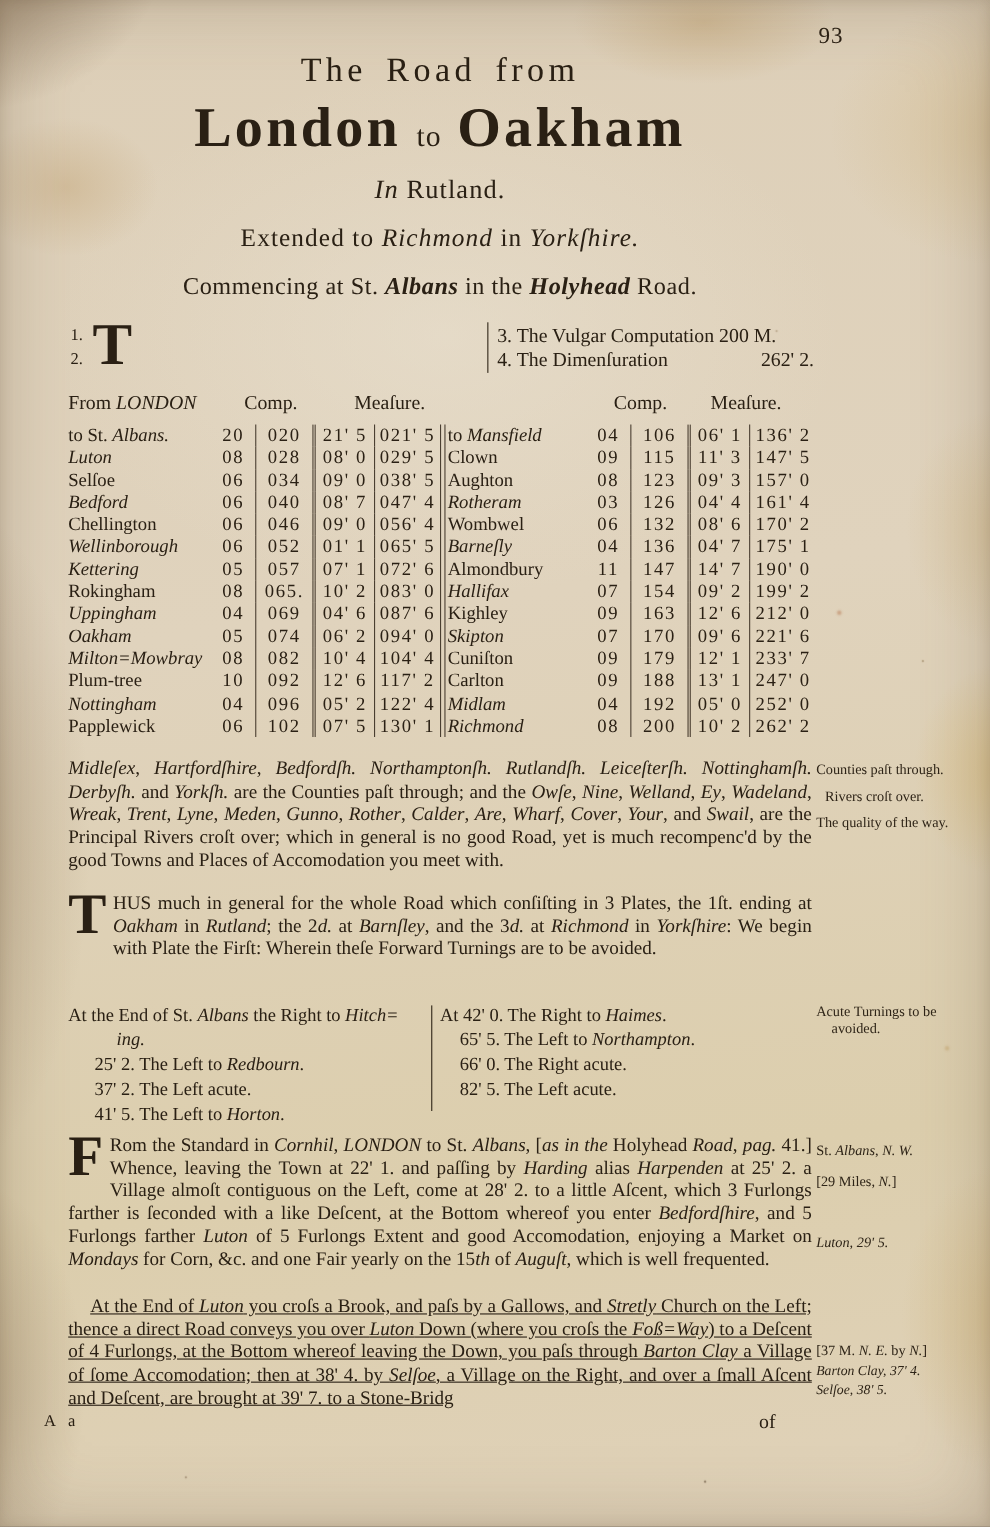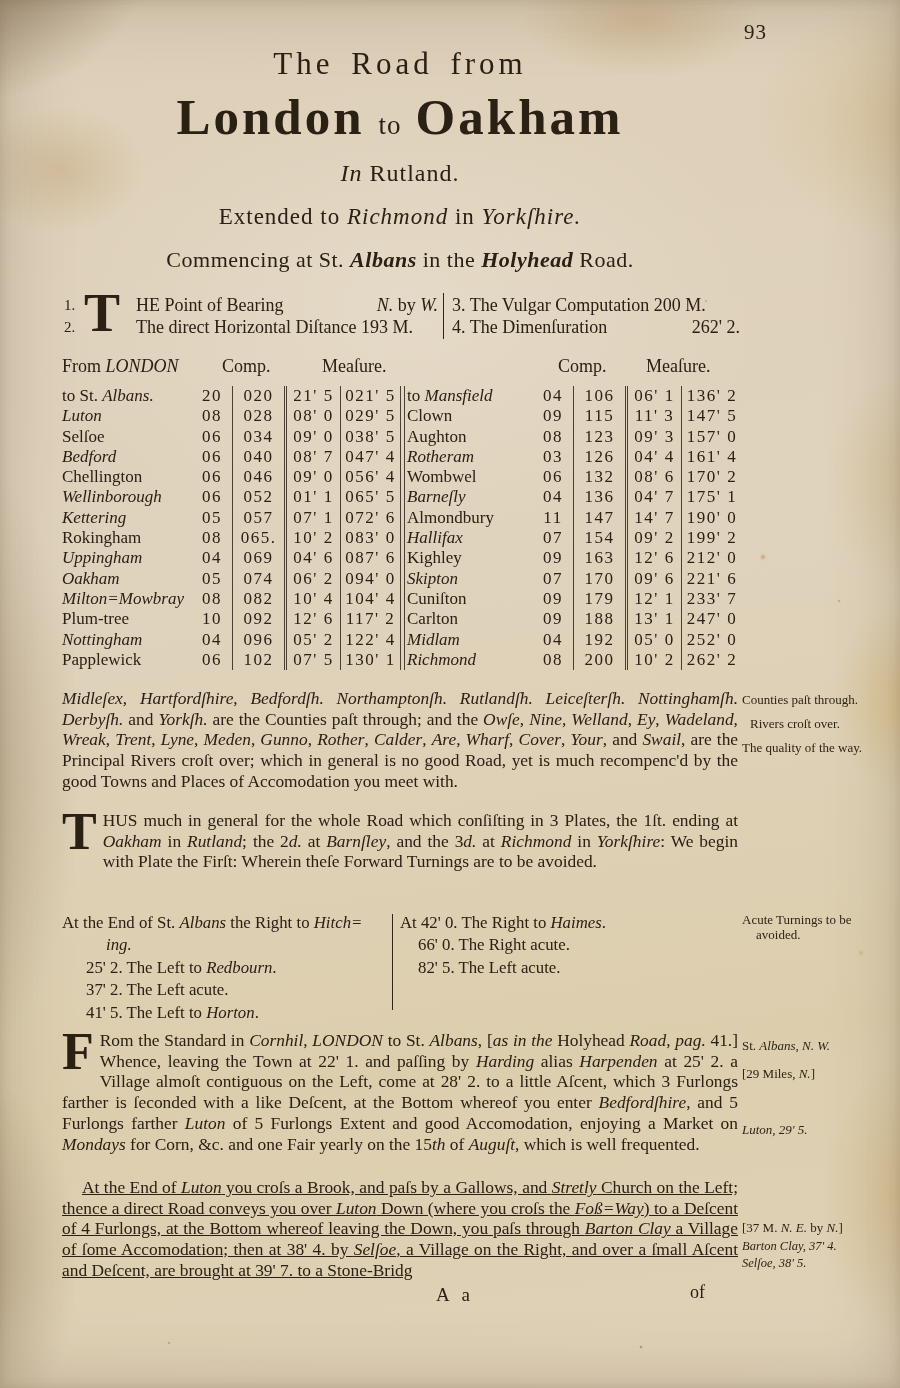--- a/index.html
+++ b/index.html
@@ -72,21 +72,21 @@
   .turn-right{left:400px;top:912px;width:335px;}
   .turn .ind1{padding-left:24px;}
   .turn .ind2{padding-left:44px;}
   .turn .rind{padding-left:18px;}
   .turn-divider{left:392px;top:914px;width:1px;height:96px;background:#2f2517;}
   
   .mnote{left:742px;width:152px;font-size:13px;line-height:15px;color:#2e2417;}
   .mnote.small{font-size:12.5px;}
   
   .pageno{left:744px;top:20px;font-size:21px;letter-spacing:1px;}
-  .signature{left:40px;top:1284px;width:830px;text-align:center;font-size:19px;letter-spacing:4px;}
+  .signature{left:40px;top:1284px;width:830px;text-align:left;font-size:15px;letter-spacing:4px;}
   .catchword{left:690px;top:1282px;font-size:18px;}
 </style>
 </head>
 <body>
 
 <div class="page">
   <div class="specks"></div>
 
   <div class="abs pageno">93</div>
 
@@ -94,27 +94,20 @@
   <div class="abs ctr main-title">
     <span>London</span><span class="to-word">to</span><span>Oakham</span>
   </div>
   <div class="abs ctr sub1"><span class="s-i">In</span><span class="s-r"> Rutland.</span></div>
   <div class="abs ctr sub2"><span class="s-r">Extended to </span><span class="s-i">Richmond</span><span class="s-r"> in </span><span class="s-i">Yorkſhire.</span></div>
   <div class="abs ctr sub3"><span class="s-r">Commencing at St. </span><span class="s-bi">Albans</span><span class="s-r"> in the </span><span class="s-bi">Holyhead</span><span class="s-r"> Road.</span></div>
 
   <div class="abs b-num" style="left:64px;top:297px;">1.</div>
   <div class="abs b-num" style="left:64px;top:319px;">2.</div>
   <div class="abs bearing-T">T</div>
-  <div class="abs bearing-left">
-    <div class="b-row">
-      <span>HE Point of Bearing</span>
-      <span><span class="s-i">N.</span><span class="s-r"> by </span><span class="s-i">W.</span></span>
-    </div>
-    <div>The direct Horizontal Diſtance 193 M.</div>
-  </div>
   <div class="abs bearing-divider"></div>
   <div class="abs bearing-right">
     <div>3. The Vulgar Computation 200 M.</div>
     <div class="b-row">
       <span>4. The Dimenſuration</span>
       <span>262' 2.</span>
     </div>
   </div>
 
   <div class="abs tbl-head" style="left:62px;">
@@ -280,20 +273,21 @@
   <div class="abs turn turn-left">
     <div><span class="s-r">At the End of St. </span><span class="s-i">Albans</span><span class="s-r"> the Right to </span><span class="s-i">Hitch=</span></div>
     <div class="ind2"><span class="s-i">ing.</span></div>
     <div class="ind1"><span class="s-r">25' 2. The Left to </span><span class="s-i">Redbourn</span><span class="s-r">.</span></div>
     <div class="ind1"><span class="s-r">37' 2. The Left acute.</span></div>
     <div class="ind1"><span class="s-r">41' 5. The Left to </span><span class="s-i">Horton</span><span class="s-r">.</span></div>
   </div>
   <div class="abs turn-divider"></div>
   <div class="abs turn turn-right">
     <div><span class="s-r">At 42' 0. The Right to </span><span class="s-i">Haimes</span><span class="s-r">.</span></div>
+    <div class="rind"><span class="s-r">65' 5. The Left to </span><span class="s-i">Northampton</span><span class="s-r">.</span></div>
     <div class="rind"><span class="s-r">66' 0. The Right acute.</span></div>
     <div class="rind"><span class="s-r">82' 5. The Left acute.</span></div>
   </div>
 
   <div class="abs para from-para">
     <span class="dropcap">F</span><span><span class="s-r">Rom the Standard in </span><span class="s-i">Cornhil</span><span class="s-r">, </span><span class="s-i">LONDON</span><span class="s-r"> to St. </span><span class="s-i">Albans</span><span class="s-r">, [</span><span class="s-i">as in the</span><span class="s-r"> Holyhead </span><span class="s-i">Road</span><span class="s-r">, </span><span class="s-i">pag.</span><span class="s-r"> 41.] Whence, leaving the Town at 22' 1. and paſſing by </span><span class="s-i">Harding</span><span class="s-r"> alias </span><span class="s-i">Harpenden</span><span class="s-r"> at 25' 2. a Village almoſt contiguous on the Left, come at 28' 2. to a little Aſcent, which 3 Furlongs farther is ſeconded with a like Deſcent, at the Bottom whereof you enter </span><span class="s-i">Bedfordſhire</span><span class="s-r">, and 5 Furlongs farther </span><span class="s-i">Luton</span><span class="s-r"> of 5 Furlongs Extent and good Accomodation, enjoying a Market on </span><span class="s-i">Mondays</span><span class="s-r"> for Corn, &amp;c. and one Fair yearly on the 15</span><span class="s-i">th</span><span class="s-r"> of </span><span class="s-i">Auguſt</span><span class="s-r">, which is well frequented.</span></span>
   </div>
 
   <div class="abs para luton-para"><span class="s-r">At the End of </span><span class="s-i">Luton</span><span class="s-r"> you croſs a Brook, and paſs by a Gallows, and </span><span class="s-i">Stretly</span><span class="s-r"> Church on the Left; thence a direct Road conveys you over </span><span class="s-i">Luton</span><span class="s-r"> Down (where you croſs the </span><span class="s-i">Foß=Way</span><span class="s-r">) to a Deſcent of 4 Furlongs, at the Bottom whereof leaving the Down, you paſs through </span><span class="s-i">Barton Clay</span><span class="s-r"> a Village of ſome Accomodation; then at 38' 4. by </span><span class="s-i">Selſoe</span><span class="s-r">, a Village on the Right, and over a ſmall Aſcent and Deſcent, are brought at 39' 7. to a Stone-Bridg</span></div>
 

